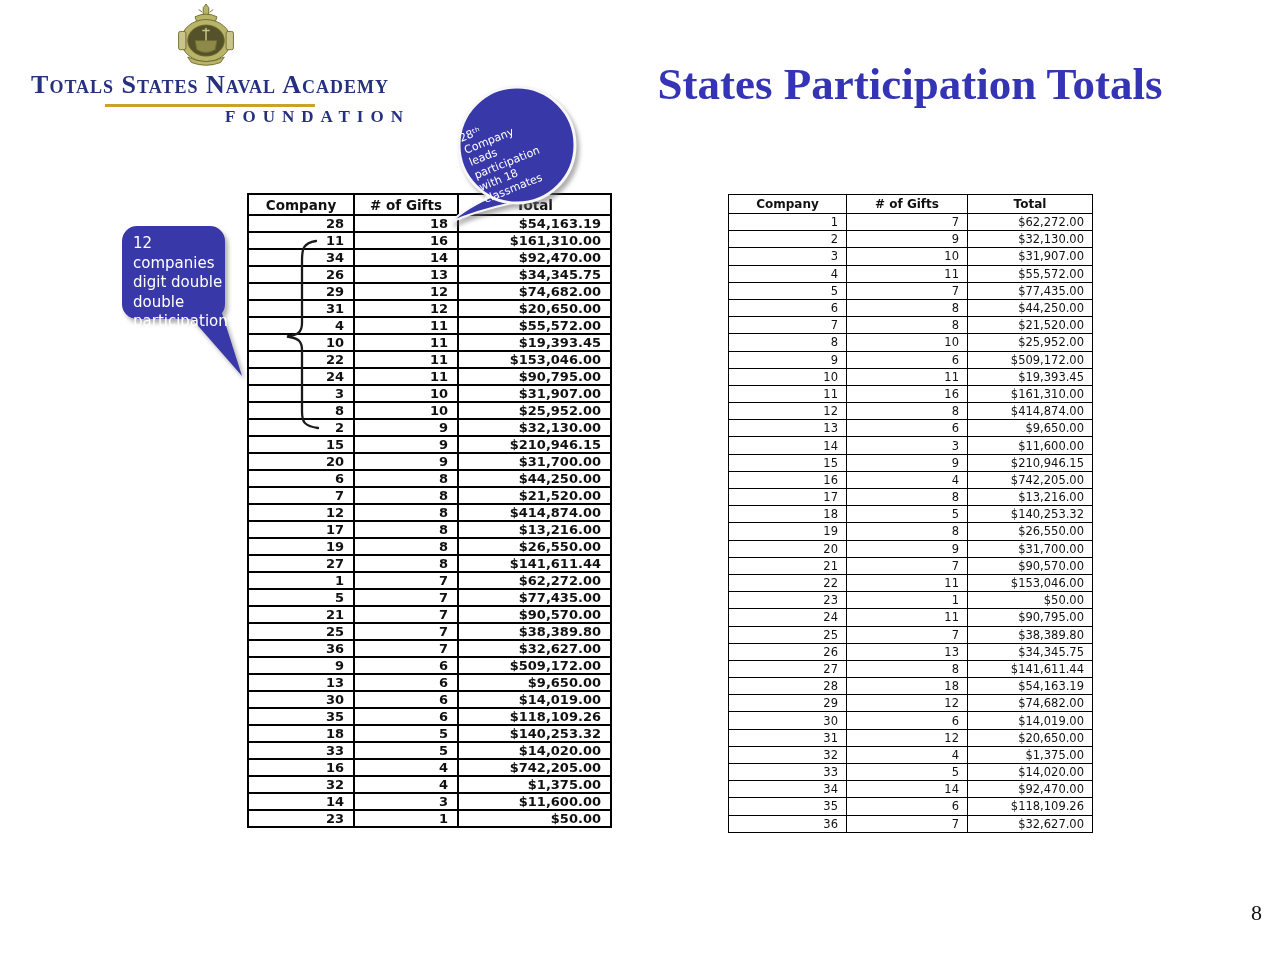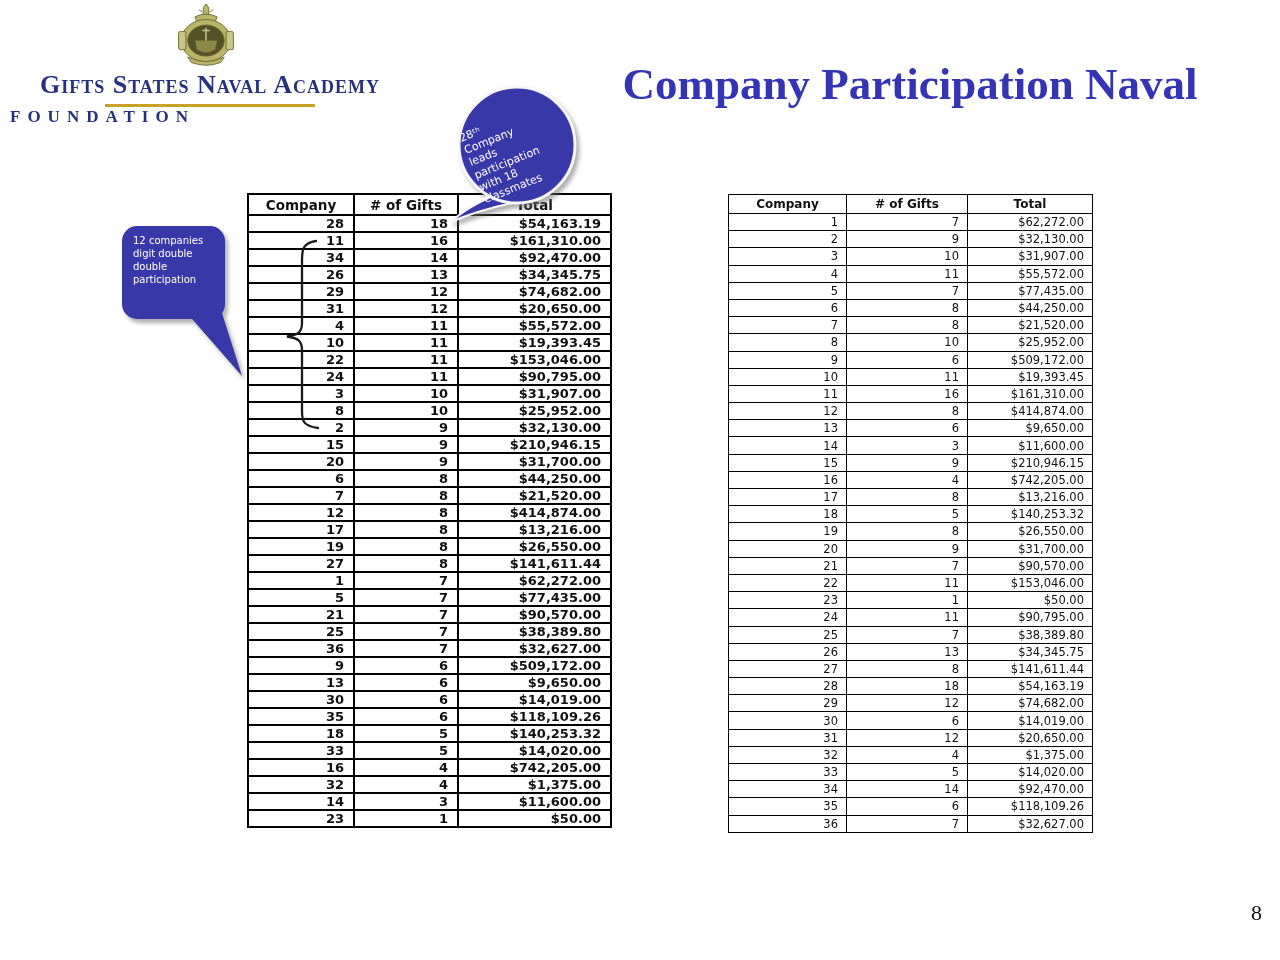--- a/index.html
+++ b/index.html
@@ -6,21 +6,21 @@
   body{width:1280px;height:960px;position:relative;background:#ffffff;overflow:hidden;
        font-family:"DejaVu Sans","Liberation Sans",sans-serif;}
   .abs{position:absolute;}
 
   
   #crest{left:160px;top:4px;width:92px;height:64px;}
   #logo-line1{left:10px;top:70px;width:400px;text-align:center;
     font-family:"Liberation Serif",serif;font-weight:bold;font-variant:small-caps;
     font-size:26px;letter-spacing:1px;color:#26317e;}
   #logo-rule{left:105px;top:104px;width:210px;height:3px;background:#c9a227;}
-  #logo-line2{left:10px;top:107px;width:400px;text-align:left;
+  #logo-line2{left:10px;top:107px;width:400px;text-align:right;
     font-family:"Liberation Serif",serif;font-weight:bold;
     font-size:17px;letter-spacing:7px;color:#26317e;}
 
   
   #slide-title{left:565px;top:58px;width:690px;text-align:center;
     font-family:"Liberation Serif",serif;font-weight:bold;font-size:45px;color:#3434b4;}
 
   
   table{border-collapse:collapse;table-layout:fixed;background:#fff;}
   th,td{padding:0;margin:0;overflow:hidden;white-space:nowrap;}
@@ -44,21 +44,21 @@
   #table-right col:nth-child(3){width:125px;}
 
   
   #overlay{left:0;top:0;width:1280px;height:960px;pointer-events:none;z-index:5;}
   .shadowed{filter:drop-shadow(3px 4px 2px rgba(110,110,110,0.55));}
 
   #bubble-text{left:468px;top:108px;width:116px;z-index:6;
     transform:rotate(-22deg);transform-origin:50% 50%;
     color:#fff;font-size:11px;line-height:1.2;font-weight:400;}
   #note-text{left:133px;top:234px;width:90px;z-index:6;
-    color:#fff;font-size:10px;line-height:1.3;}
+    color:#fff;font-size:15px;line-height:1.3;}
 
   
   #page-number{right:18px;top:900px;width:40px;text-align:right;
     font-family:"Liberation Serif",serif;font-size:22px;color:#111;}
 </style>
 </head>
 <body>
 
 <svg id="crest" class="abs" viewBox="0 0 100 70" aria-hidden="true">
   <g stroke="#6e6a2e" stroke-width="1">
@@ -67,25 +67,25 @@
     <path d="M38 14 Q50 8 62 14 L60 20 Q50 16 40 20 Z" fill="#b9b568"></path>
     <ellipse cx="50" cy="40" rx="27" ry="23" fill="#b9b568"></ellipse>
     <ellipse cx="50" cy="40" rx="20" ry="17" fill="#55522a"></ellipse>
     <rect x="20" y="30" width="8" height="20" rx="2" fill="#c9c58a"></rect>
     <rect x="72" y="30" width="8" height="20" rx="2" fill="#c9c58a"></rect>
     <path d="M38 40 L62 40 L60 50 Q50 56 40 50 Z" fill="#8d8948"></path>
     <path d="M50 26 L50 40 M46 29 L54 29" stroke="#c9c58a" stroke-width="1.6" fill="none"></path>
     <path d="M30 58 Q50 68 70 58 L66 64 Q50 70 34 64 Z" fill="#b9b568"></path>
   </g>
 </svg>
-<div id="logo-line1" class="abs">Gifts States Naval Academy</div>
+<div id="logo-line1" class="abs">Totals States Naval Academy</div>
 <div id="logo-rule" class="abs"></div>
 <div id="logo-line2" class="abs">FOUNDATION</div>
 
-<div id="slide-title" class="abs">Company Participation Naval</div>
+<div id="slide-title" class="abs">States Participation Totals</div>
 
 <table id="table-left" class="abs">
   <colgroup>
       <col>
       <col>
       <col>
     </colgroup>
   <thead>
       <tr>
         <th>Company</th>

